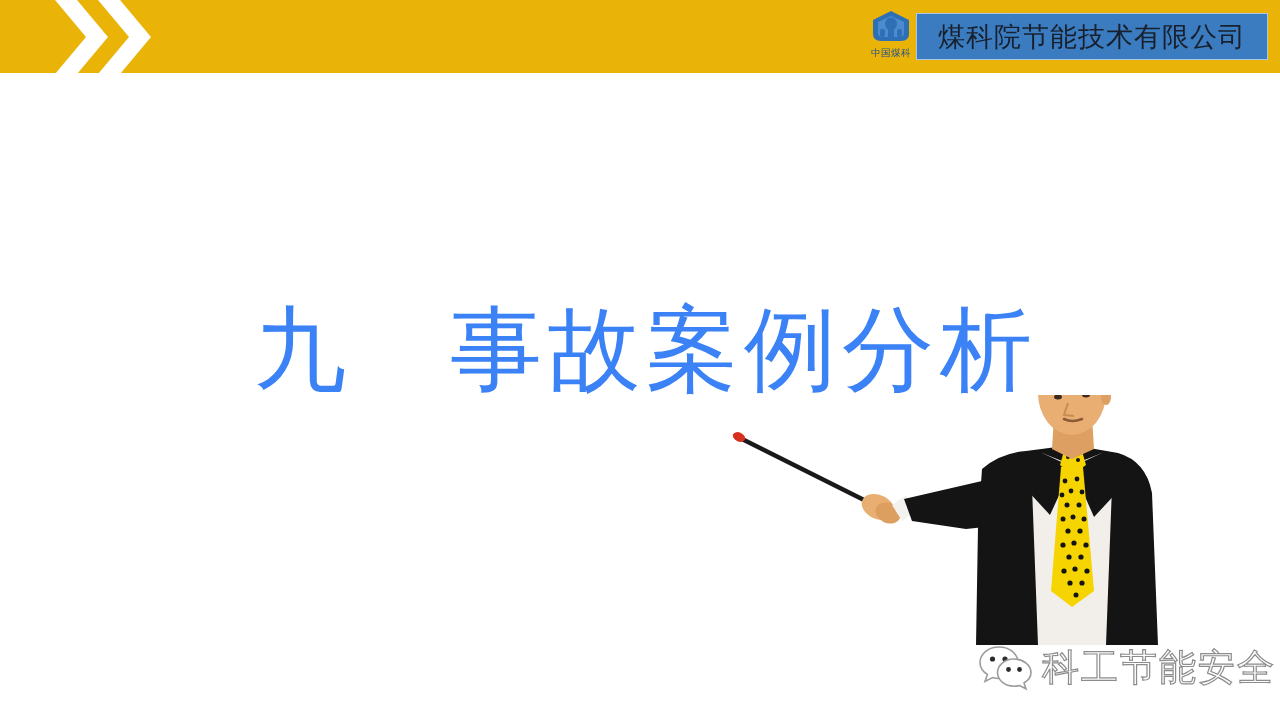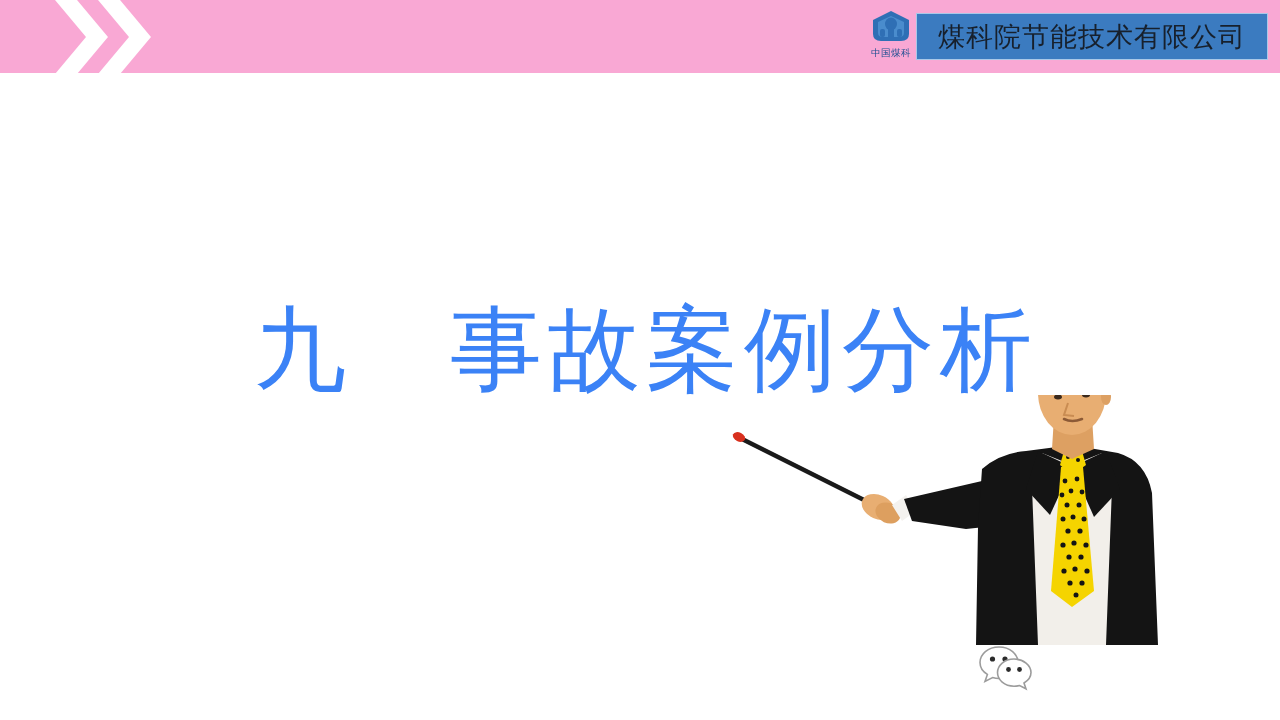--- a/index.html
+++ b/index.html
@@ -18,21 +18,21 @@
     height:720px;
     background:#ffffff;
     overflow:hidden;
   }
 
   
   .header-bar {
     position:absolute;
     left:0; top:0;
     width:1280px; height:73px;
-    background:#f9a8d4;
+    background:#eab308;
     overflow:hidden;
   }
   .chevron-group {
     position:absolute;
     left:46px; top:-6px;
     width:130px; height:86px;
   }
   .chevron {
     position:absolute;
     top:0;
@@ -259,15 +259,16 @@
                  C40 9 32 2 21 2 Z" fill="#ffffff" stroke="#9c9c9c" stroke-width="1.6"></path>
         <circle cx="14.5" cy="14" r="2.6" fill="#2b2b2b"></circle>
         <circle cx="27" cy="14" r="2.6" fill="#2b2b2b"></circle>
         <path d="M36 14 C26.5 14 19.5 20.2 19.5 27.6 C19.5 35 26.5 41.2 36 41.2
                  C38 41.2 39.9 41 41.6 40.5 L48 43.8 L46 38 C50.2 35.6 53 31.9
                  53 27.6 C53 20.2 45.5 14 36 14 Z" fill="#ffffff" stroke="#9c9c9c" stroke-width="1.6"></path>
         <circle cx="30.5" cy="24.5" r="2.4" fill="#2b2b2b"></circle>
         <circle cx="41.5" cy="24.5" r="2.4" fill="#2b2b2b"></circle>
       </svg>
     </span>
+    <span class="watermark-text">科工节能安全</span>
   </div>
 
 </div>
 
 </body></html>

